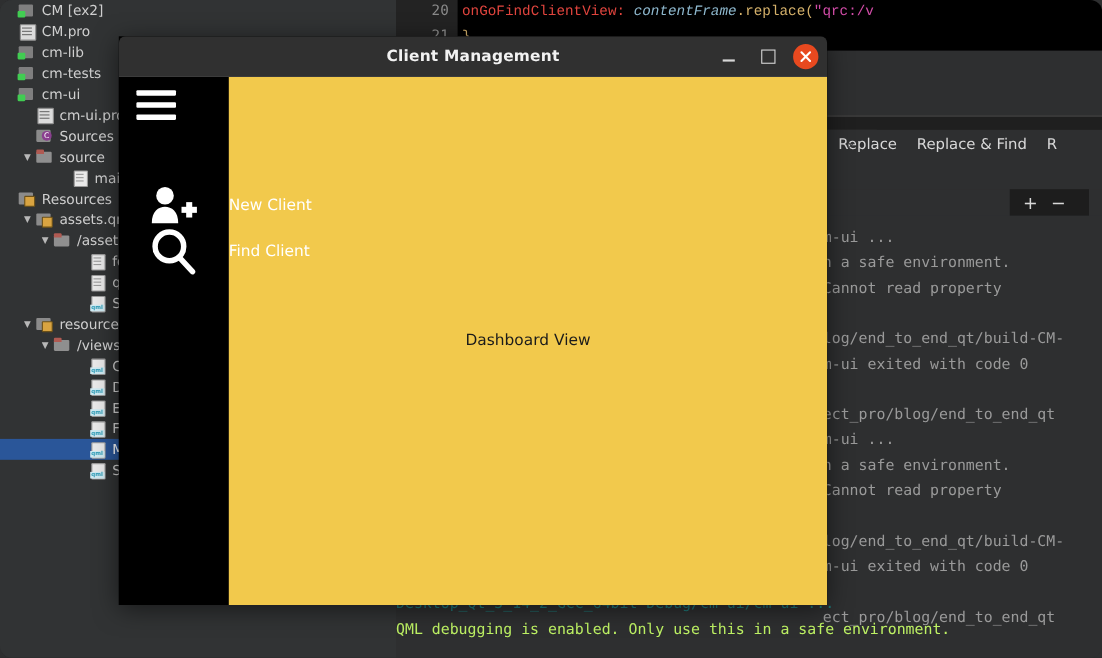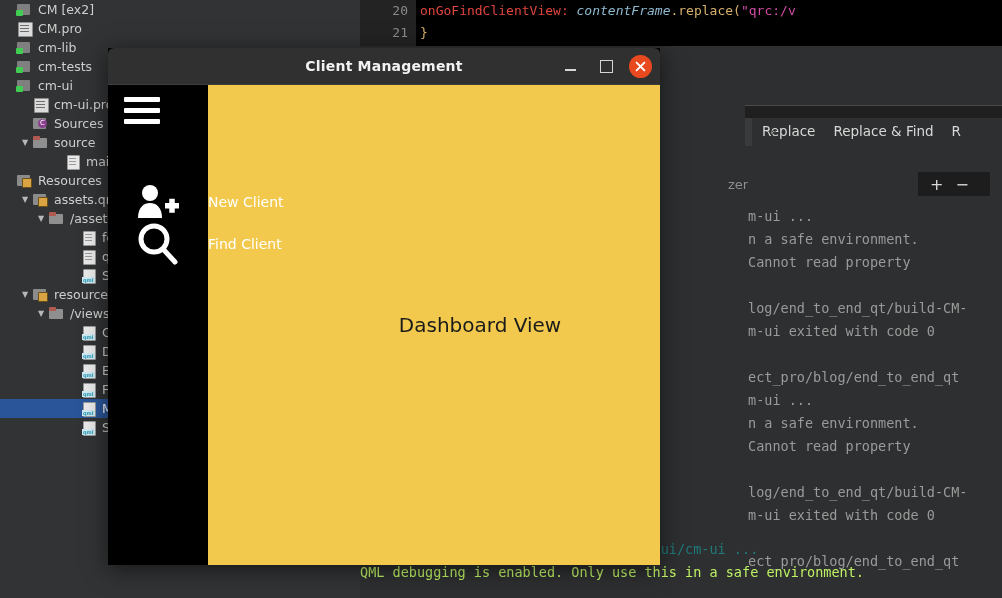--- a/index.html
+++ b/index.html
@@ -11,20 +11,21 @@
     background: #2e2f30;
     font-family: "DejaVu Sans", "Liberation Sans", sans-serif;
   }
 
   #root {
     position: relative;
     width: 1002px;
     height: 598px;
     background: #2e2f30;
     overflow: hidden;
+    border-radius: 11px;
   }
 
   
   .ide-bg {
     position: absolute; inset: 0;
     background: #2e2f30;
   }
 
   
   .project-tree {
@@ -145,20 +146,21 @@
     color: #8a8a8a;
     text-align: right;
     padding-right: 8px;
     font-family: "DejaVu Sans Mono", monospace;
     font-size: 13px;
   }
   .gutter div { height: 22px; line-height: 22px; }
   .code-lines {
     position: absolute; left: 60px; top: 0;
     white-space: nowrap;
+    font-family: Liberation Mono, monospace;
   }
   .code-lines .cl { height: 22px; line-height: 22px; }
   .tok-prop   { color: #e0453e; }
   .tok-id     { color: #8fb9cf; font-style: italic; }
   .tok-plain  { color: #d6b26b; }
   .tok-str    { color: #d24ca8; }
   .tok-brace  { color: #d6b26b; }
 
   
   .find-toolbar {
@@ -244,22 +246,22 @@
   .console .ln { height: 23px; }
   .c-teal { color: #1f7a7a; }
   .c-red  { color: #bef264; }
   .c-grey { color: #9a9a9a; }
   .c-blank { color: transparent; }
   .console-shift { position: relative; left: 388px; }
 
   
   .app-window {
     position: absolute;
-    left: 108px; top: 48px;
-    width: 552px; height: 517px;
+    left: 108px; top: 33px;
+    width: 644px; height: 517px;
     background: #000000;
     box-shadow: 0 4px 22px rgba(0,0,0,0.55);
     overflow: hidden;
   }
   .titlebar {
     position: relative;
     height: 37px;
     background: #303030;
     border-bottom: 1px solid #3c3c3c;
     display: flex; align-items: center; justify-content: center;
@@ -330,21 +332,21 @@
   .nav-label {
     color: #ffffff;
     font-size: 14px;
     white-space: nowrap;
   }
   .nav-item.i0 { top: 54px; }
   .nav-item.i1 { top: 96px; }
   .nav-item.i2 { top: 138px; text-align: right; }
   .content-label {
     color: #1b1b1b;
-    font-size: 20px;
+    font-size: 14px;
   }
 
   
   .app-content-strip {
     position: absolute;
     left: 100px; top: 0;
     width: 544px; height: 480px;
     background: #F2C94C;
   }
 

